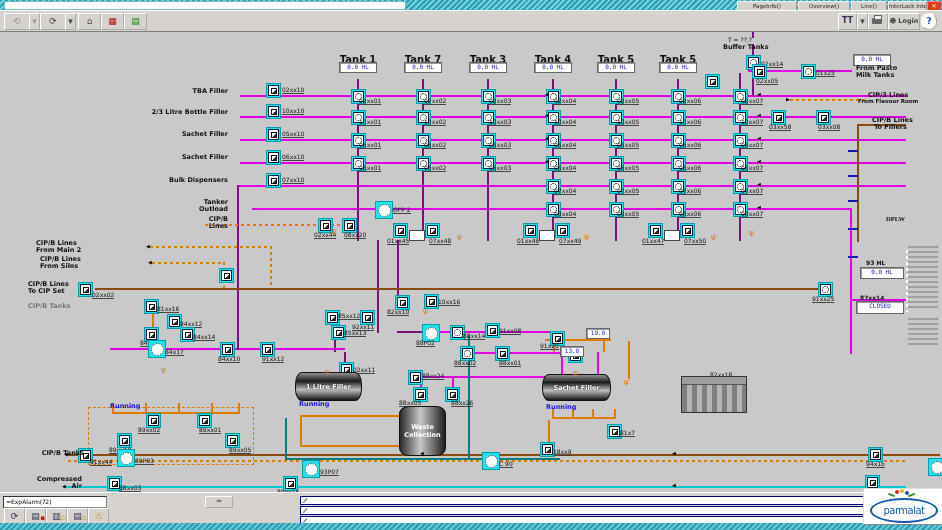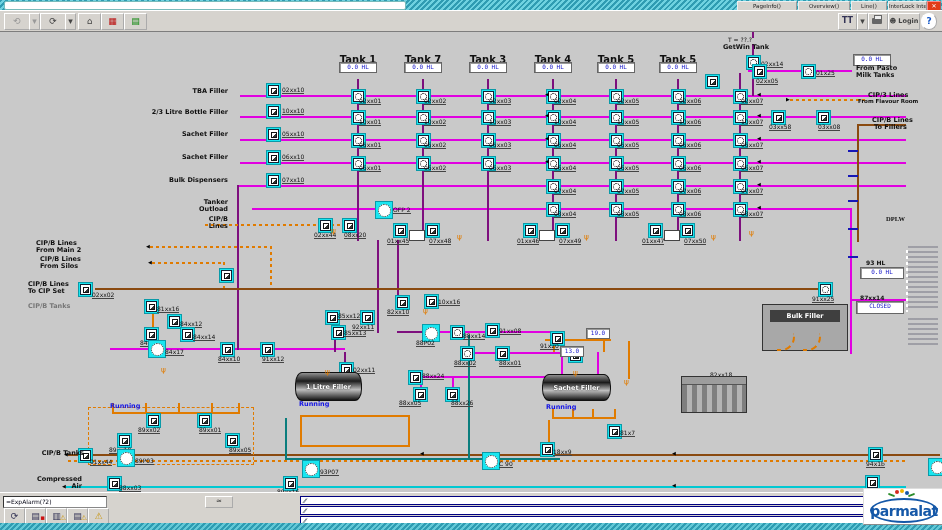--- a/index.html
+++ b/index.html
@@ -73,21 +73,21 @@
   .sb-ico .badge{position:absolute;right:0px;bottom:-1px;font-size:7px;color:#c69000;}
   .alarm-row{position:absolute;left:300px;width:638px;height:7px;background:#fff;border:1px solid #000080;}
   .alarm-row .lead{position:absolute;left:3px;top:0;font-size:6px;font-style:italic;color:#234;line-height:7px;}
   .tealstrip{position:absolute;left:0;top:523px;width:942px;height:7px;z-index:6;
     background:repeating-linear-gradient(135deg,#2f9cb2 0 2px,#63c8d6 2px 4px);}
   
   .logo{position:absolute;left:863px;top:488px;width:78px;height:35px;background:#fff;
     border:1px outset #ddd;z-index:7;}
   .logo .oval{position:absolute;left:6px;top:9px;width:64px;height:21px;border:2px solid #1558a8;
     border-radius:50%;display:flex;align-items:center;justify-content:center;}
-  .logo .oval span{font-size:14px;font-weight:bold;color:#1558a8;letter-spacing:-0.5px;}
+  .logo .oval span{font-size:10px;font-weight:normal;color:#1558a8;letter-spacing:-0.5px;}
   .dot{position:absolute;width:4px;height:4px;border-radius:50%;}
   .leaf{position:absolute;width:7px;height:2px;background:#2a8c2a;border-radius:2px;}
 </style>
 </head>
 <body>
 
 <div id="root">
 
   <div id="canvas">
       <div class="ln" style="left: 240px; top: 95px; width: 666px; height: 2px; background: rgb(225, 0, 225);"></div>
@@ -770,35 +770,33 @@
       <div class="lbl" style="left: 856px; top: 64px;">From Pasto</div>
       <div class="lbl" style="left: 856px; top: 71px;">Milk Tanks</div>
       <div class="lbl" style="left: 868px; top: 91px;">CIP/3 Lines</div>
       <div class="lbl" style="left: 858px; top: 98px; font-size: 5.5px;">From Flavour Room</div>
       <div class="lbl" style="left: 872px; top: 116px;">CIP/B Lines</div>
       <div class="lbl" style="left: 874px; top: 123px;">To Fillers</div>
       <div class="lbl" style="left: 886px; top: 215px; font-family: Liberation Serif, serif;">DPLW</div>
       <div class="lbl" style="left: 866px; top: 259px; font-size: 6px;">93 HL</div>
       <div class="lbl" style="left: 860px; top: 294px; font-size: 6px;">87xx14</div>
       <div class="lbl" style="left: 728px; top: 36px; font-size: 6px; font-weight: normal;">T = ??.?</div>
-      <div class="lbl" style="left: 723px; top: 43px;">GetWin Tank</div>
+      <div class="lbl" style="left: 723px; top: 43px;">Buffer Tanks</div>
       <div class="lbl" style="left: 110px; top: 402px; color: rgb(20, 20, 230);">Running</div>
       <div class="lbl" style="left: 299px; top: 400px; color: rgb(20, 20, 230);">Running</div>
       <div class="lbl" style="left: 546px; top: 403px; color: rgb(20, 20, 230);">Running</div>
       <div class="lbl" style="left: 710px; top: 371px; font-size: 6px; font-weight: normal;">82xx18</div>
       <div class="hcyl" style="left: 295px; top: 372px; width: 65px; height: 27px;">
         <span>1 Litre Filler</span>
       </div>
       <div class="hcyl" style="left: 542px; top: 374px; width: 67px; height: 25px;">
         <span>Sachet Filler</span>
       </div>
-      <div class="gbox" style="left: 762px; top: 304px; width: 84px; height: 45px;">
-        <div class="band">Bulk Filler</div>
-        <span class="hose" style="left: 14px; top: 28px;"></span>
-        <span class="hose" style="left: 40px; top: 28px;"></span>
+      <div class="vcyl" style="left: 399px; top: 406px; width: 45px; height: 48px;">
+        <span>Waste<br>Collection</span>
       </div>
       <div class="slat" style="left: 681px; top: 376px; width: 64px; height: 35px;"></div>
       <div class="spray" style="left: 330px; top: 227px;">⋔</div>
       <div class="spray" style="left: 456px; top: 233px;">⋔</div>
       <div class="spray" style="left: 583px; top: 233px;">⋔</div>
       <div class="spray" style="left: 710px; top: 233px;">⋔</div>
       <div class="spray" style="left: 748px; top: 229px;">⋔</div>
       <div class="spray" style="left: 160px; top: 366px;">⋔</div>
       <div class="spray" style="left: 324px; top: 368px;">⋔</div>
       <div class="spray" style="left: 572px; top: 369px;">⋔</div>

